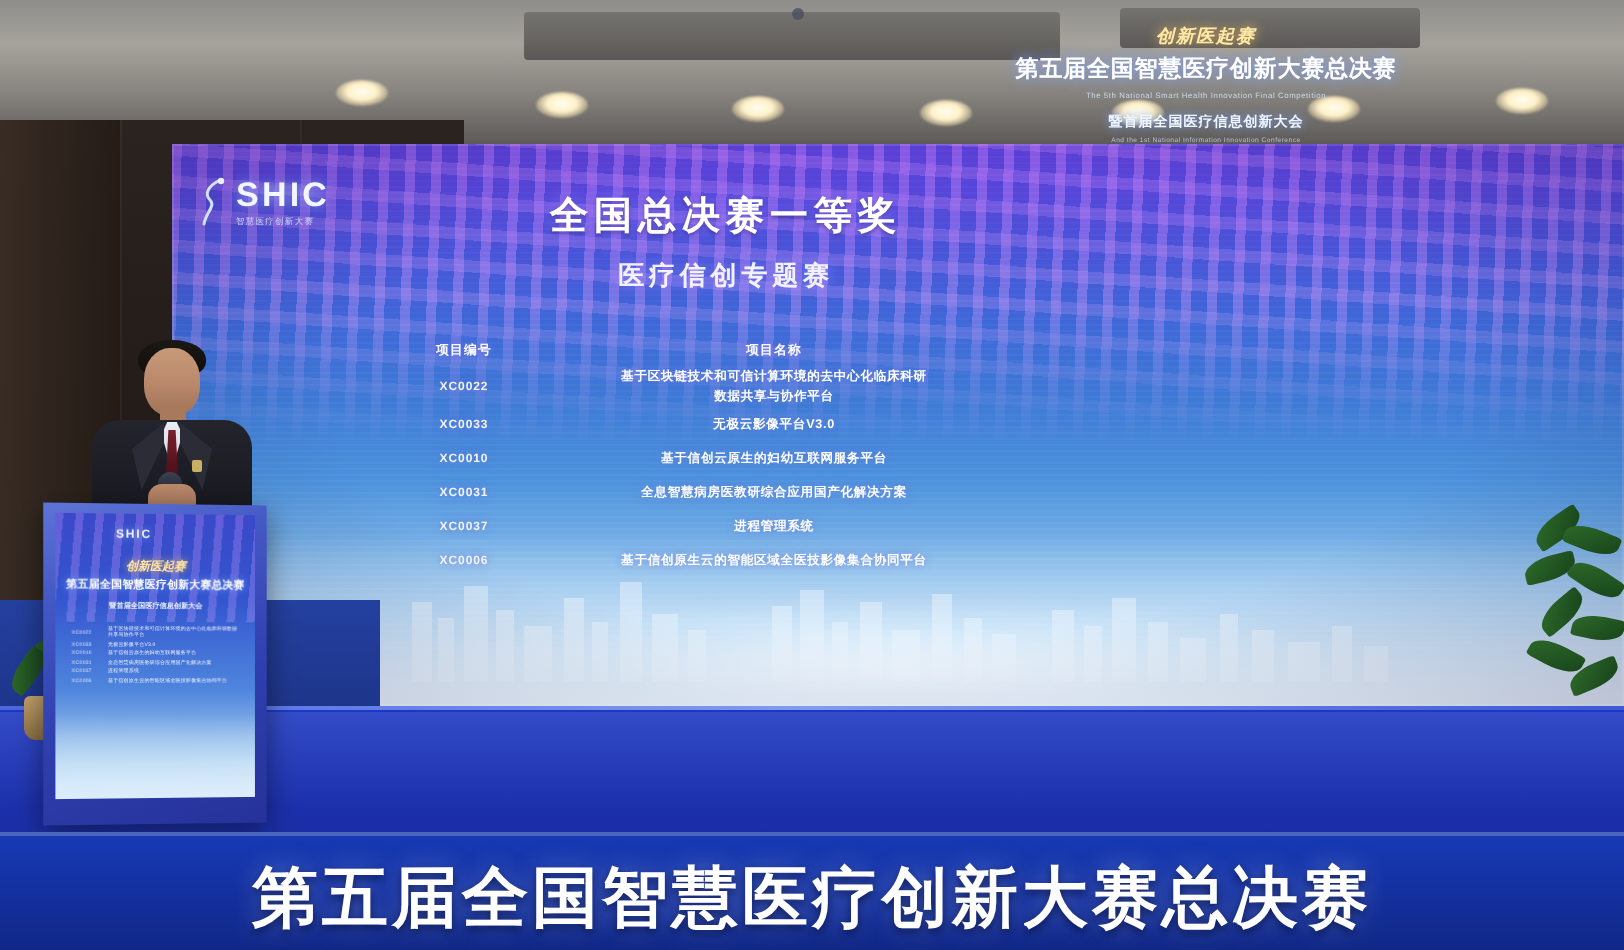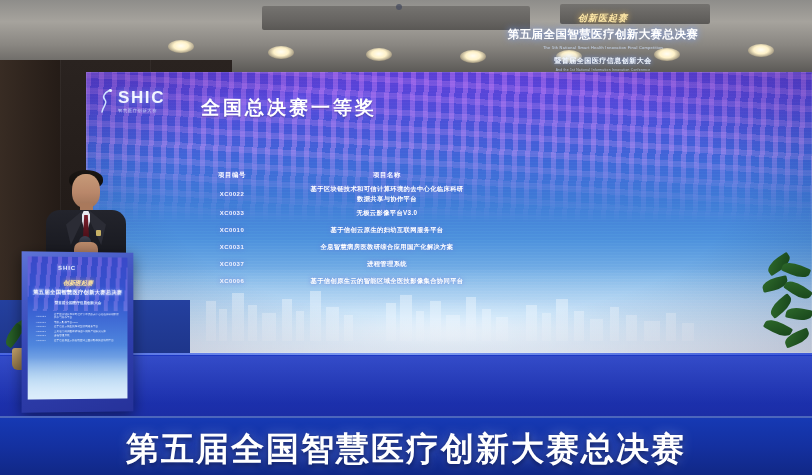--- a/index.html
+++ b/index.html
@@ -57,21 +57,21 @@
 
   
   .shic{position:absolute;left:100px;top:88px;display:flex;align-items:center;gap:4px;}
   .shic-mark{width:14px;height:26px;position:relative;}
   .shic-text{display:flex;flex-direction:column;line-height:1;}
   .shic-main{font-size:17px;font-weight:700;color:#f2f6ff;letter-spacing:1.6px;
              text-shadow:0 0 6px rgba(150,190,255,.75);}
   .shic-sub{font-size:4.2px;color:#cfe0fb;letter-spacing:.7px;margin-top:2.5px;opacity:.92;}
 
   
-  .slide-title{position:absolute;left:0;top:95px;width:578px;text-align:center;
+  .slide-title{position:absolute;left:0;top:95px;width:726px;text-align:center;
                font-size:19px;font-weight:700;color:#ffffff;letter-spacing:3px;
                text-shadow:0 0 9px rgba(140,120,255,.85),0 1px 2px rgba(40,20,90,.6);}
   .slide-sub{position:absolute;left:0;top:129px;width:726px;text-align:center;
              font-size:13px;font-weight:700;color:#f4f1ff;letter-spacing:2.4px;
              text-shadow:0 0 7px rgba(150,130,255,.8);}
 
   
   .tbl{position:absolute;left:195px;top:171px;width:310px;}
   .tbl-head{display:flex;font-size:6.4px;font-weight:700;color:#fbfaff;letter-spacing:.6px;
             text-shadow:0 0 4px rgba(120,110,230,.8);padding-bottom:4px;}
@@ -242,20 +242,21 @@
       <path d="M10 2 C4 5, 2 9, 5 12 C8 15, 3 18, 2 24" stroke="#cfe2ff" stroke-width="1.5" fill="none" stroke-linecap="round"></path>
       <circle cx="10.5" cy="2.5" r="1.6" fill="#e6f0ff"></circle>
     </svg>
     <span class="shic-text">
       <span class="shic-main">SHIC</span>
       <span class="shic-sub">智慧医疗创新大赛</span>
     </span>
   </div>
 
   <div class="slide-title">全国总决赛一等奖</div>
+  <div class="slide-sub">医疗信创专题赛</div>
 
   <div class="brand">
     <div class="brand-script">创新医起赛</div>
     <div class="brand-main">第五届全国智慧医疗创新大赛总决赛</div>
     <div class="brand-en">The 5th National Smart Health Innovation Final Competition</div>
     <div class="brand-main2">暨首届全国医疗信息创新大会</div>
     <div class="brand-en2">And the 1st National Information Innovation Conference</div>
   </div>
 
   <div class="tbl">

